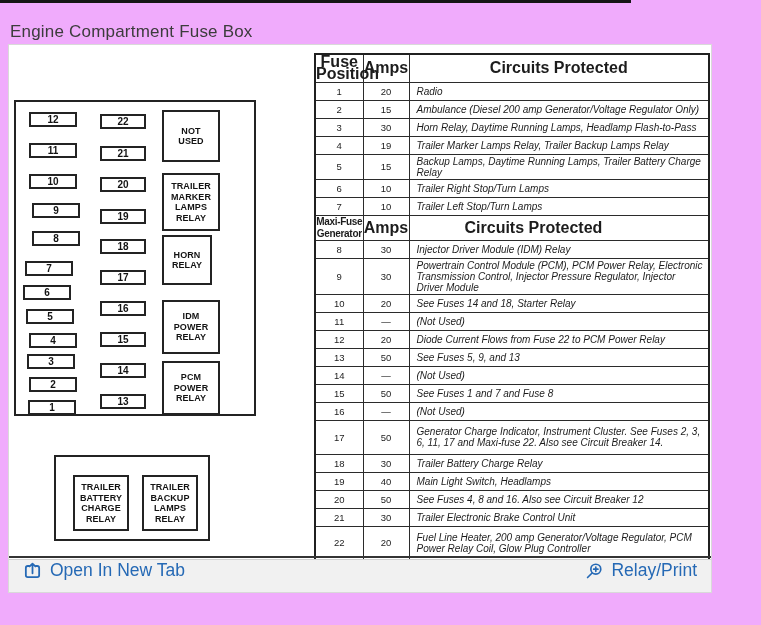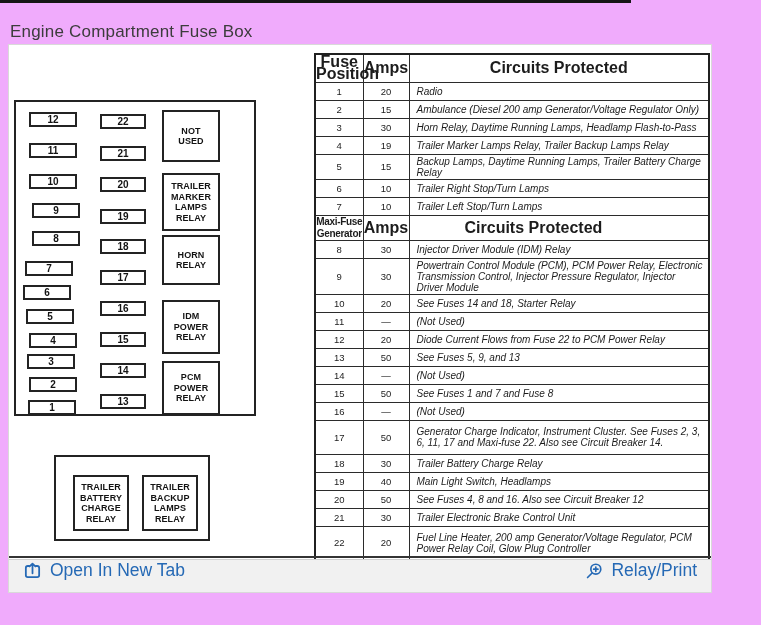--- a/index.html
+++ b/index.html
@@ -95,21 +95,21 @@
           <div class="fuse" style="left: 84px; top: 199px; width: 46px;">16</div>
           <div class="fuse" style="left: 84px; top: 230px; width: 46px;">15</div>
           <div class="fuse" style="left: 84px; top: 261px; width: 46px;">14</div>
           <div class="fuse" style="left: 84px; top: 292px; width: 46px;">13</div>
           <div class="relay" style="left: 146px; top: 8px; width: 58px; height: 52px;">NOT
 USED</div>
           <div class="relay" style="left: 146px; top: 71px; width: 58px; height: 58px;">TRAILER
 MARKER
 LAMPS
 RELAY</div>
-          <div class="relay" style="left: 146px; top: 133px; width: 58px; height: 50px;">HORN
+          <div class="relay" style="left: 146px; top: 133px; width: 50px; height: 50px;">HORN
 RELAY</div>
           <div class="relay" style="left: 146px; top: 198px; width: 58px; height: 54px;">IDM
 POWER
 RELAY</div>
           <div class="relay" style="left: 146px; top: 259px; width: 58px; height: 54px;">PCM
 POWER
 RELAY</div>
         </div>
       <div class="bottombox">
           <div class="relay" style="left: 17px; top: 18px; width: 56px; height: 56px;">TRAILER

